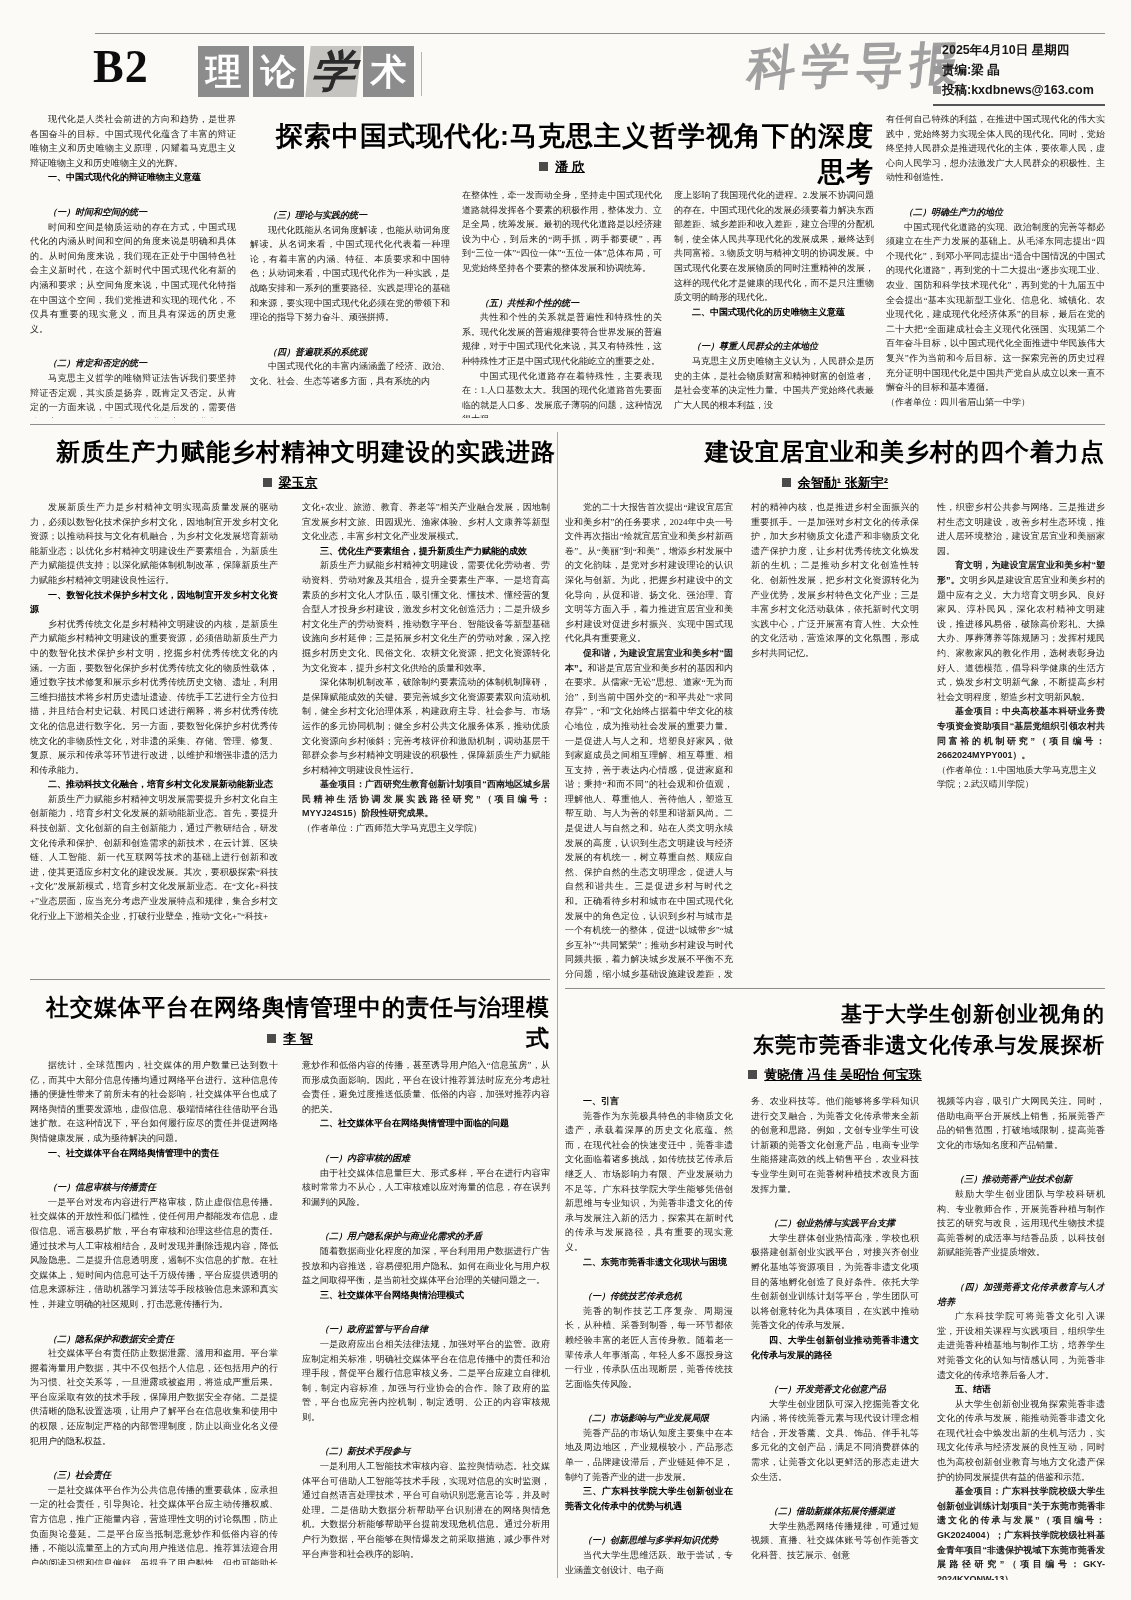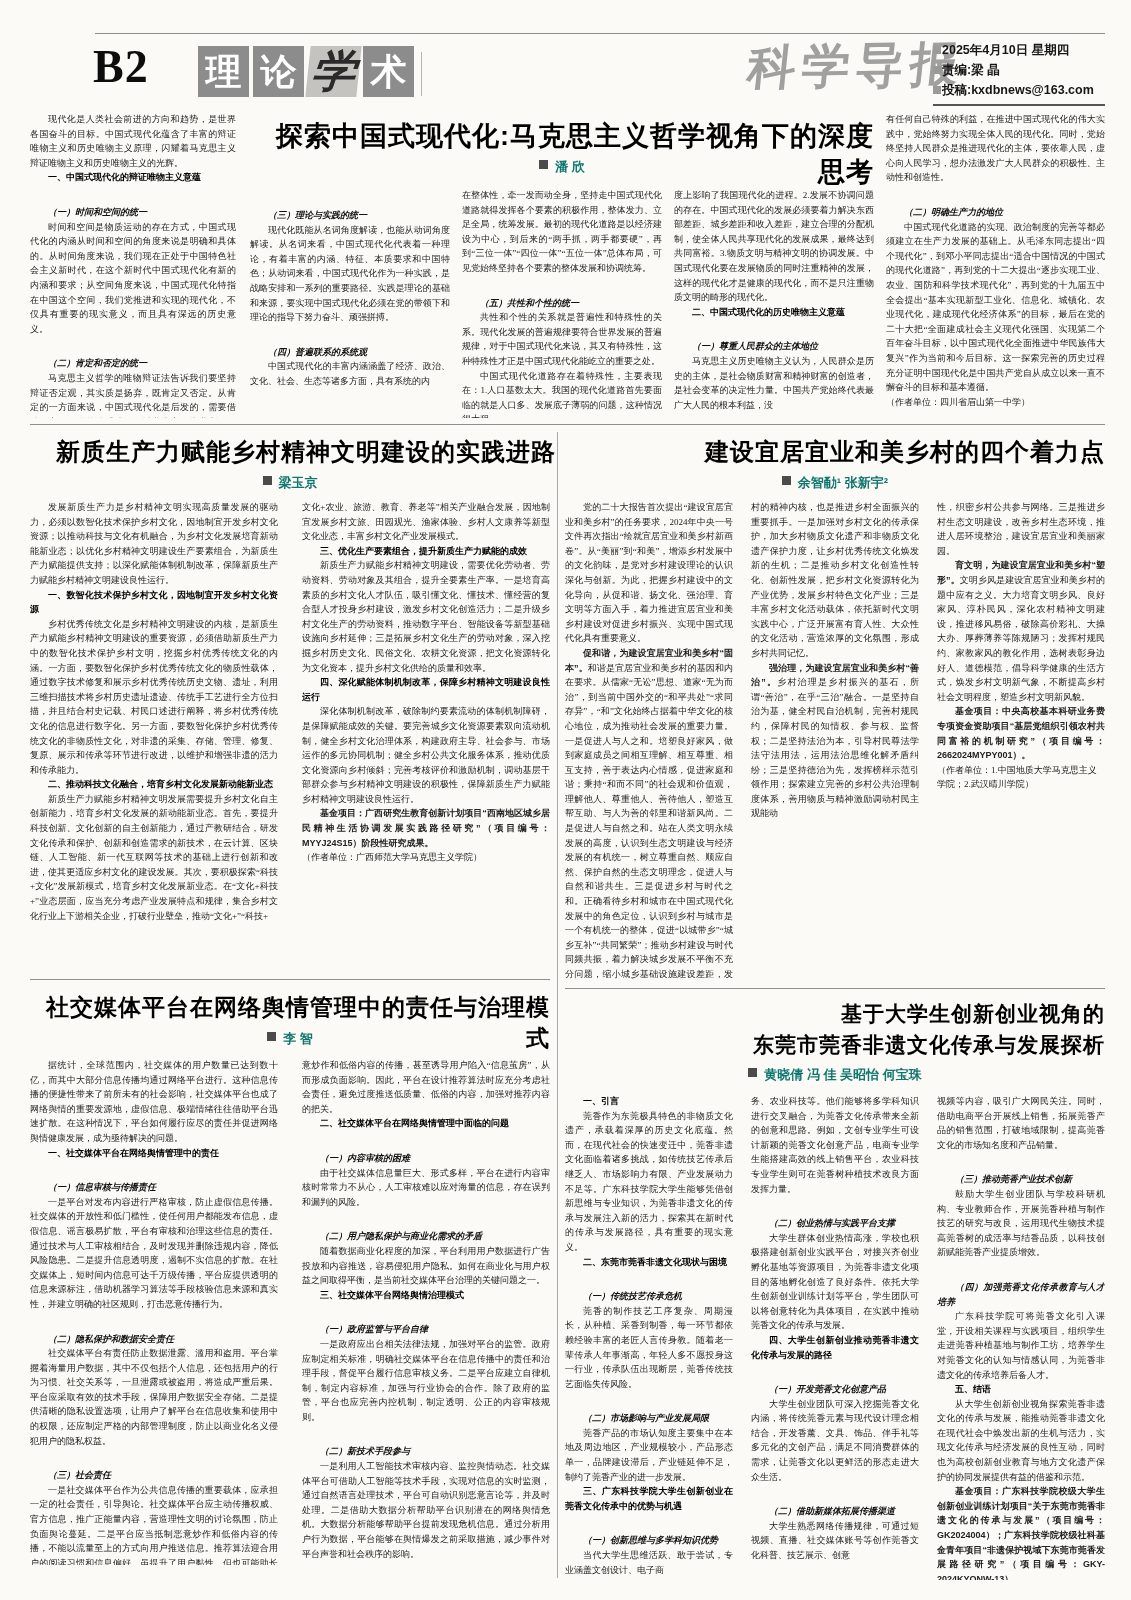--- a/index.html
+++ b/index.html
@@ -15,22 +15,22 @@
   .mast-box.light{background:#c4c3c0;color:#2a2a2a;font-family:"Liberation Serif",serif;
             font-style:italic;transform:skewX(-6deg);font-size:44px;}
   .paper-logo{font:700 48px/1 "Liberation Serif",serif;color:#a0a0a0;letter-spacing:6px;
             transform:skewX(-7deg) rotate(-1deg);}
   .hdr-info{font:600 12.5px/20px "Liberation Sans",sans-serif;color:#161616;}
   .hdr-row{display:flex;align-items:center;gap:1px;white-space:nowrap;}
   .sq{display:inline-block;width:8px;height:8px;background:#9a9a9a;flex:none;}
   
   .headline{position:absolute;text-align:right;font-family:"Liberation Sans",sans-serif;
             font-weight:700;color:#000;letter-spacing:1px;}
-  .byline{position:absolute;display:flex;align-items:flex-start;justify-content:center;gap:7px;
-          font:700 13px/1 "Liberation Sans",sans-serif;color:#0f766e;}
+  .byline{position:absolute;display:flex;align-items:center;justify-content:center;gap:7px;
+          font:700 13px/1 "Liberation Sans",sans-serif;color:#000000;text-decoration:underline;}
   .byline .bsq{width:9px;height:9px;background:#4b4b4b;}
   
   .col{position:absolute;overflow:hidden;font:9px/14.6px "Liberation Serif",serif;color:#222;}
   .para{margin:0;text-indent:2em;text-align:justify;}
   .para.cont{text-indent:0;}
   .para.h{font-weight:700;font-family:"Liberation Sans",sans-serif;color:#000;}
   .para.k{font-style:italic;font-weight:600;color:#111;margin-top:20px;}
   .para.fund{font-weight:700;font-family:"Liberation Sans",sans-serif;}
   .para.end{text-align:left;text-indent:0;}
   .para b{font-style:normal;font-weight:700;font-family:"Liberation Sans",sans-serif;}
@@ -122,21 +122,20 @@
       <div class="para p">发展新质生产力是乡村精神文明实现高质量发展的驱动力，必须以数智化技术保护乡村文化，因地制宜开发乡村文化资源；以推动科技与文化有机融合，为乡村文化发展培育新动能新业态；以优化乡村精神文明建设生产要素组合，为新质生产力赋能提供支持；以深化赋能体制机制改革，保障新质生产力赋能乡村精神文明建设良性运行。</div>
       <div class="para h">一、数智化技术保护乡村文化，因地制宜开发乡村文化资源</div>
       <div class="para p">乡村优秀传统文化是乡村精神文明建设的内核，是新质生产力赋能乡村精神文明建设的重要资源，必须借助新质生产力中的数智化技术保护乡村文明，挖掘乡村优秀传统文化的内涵。一方面，要数智化保护乡村优秀传统文化的物质性载体，通过数字技术修复和展示乡村优秀传统历史文物、遗址，利用三维扫描技术将乡村历史遗址遗迹、传统手工艺进行全方位扫描，并且结合村史记载、村民口述进行阐释，将乡村优秀传统文化的信息进行数字化。另一方面，要数智化保护乡村优秀传统文化的非物质性文化，对非遗的采集、存储、管理、修复、复原、展示和传承等环节进行改进，以维护和增强非遗的活力和传承能力。</div>
       <div class="para h">二、推动科技文化融合，培育乡村文化发展新动能新业态</div>
       <div class="para p">新质生产力赋能乡村精神文明发展需要提升乡村文化自主创新能力，培育乡村文化发展的新动能新业态。首先，要提升科技创新、文化创新的自主创新能力，通过产教研结合，研发文化传承和保护、创新和创造需求的新技术，在云计算、区块链、人工智能、新一代互联网等技术的基础上进行创新和改进，使其更适应乡村文化的建设发展。其次，要积极探索“科技+文化”发展新模式，培育乡村文化发展新业态。在“文化+科技+”业态层面，应当充分考虑产业发展特点和规律，集合乡村文化行业上下游相关企业，打破行业壁垒，推动“文化+”“科技+</div>
     </div>
   <div class="col" style="left:302px;top:500px;width:248px;height:472px">
       <div class="para cont">文化+农业、旅游、教育、养老等”相关产业融合发展，因地制宜发展乡村文旅、田园观光、渔家体验、乡村人文康养等新型文化业态，丰富乡村文化产业发展模式。</div>
       <div class="para h">三、优化生产要素组合，提升新质生产力赋能的成效</div>
       <div class="para p">新质生产力赋能乡村精神文明建设，需要优化劳动者、劳动资料、劳动对象及其组合，提升全要素生产率。一是培育高素质的乡村文化人才队伍，吸引懂文化、懂技术、懂经营的复合型人才投身乡村建设，激发乡村文化创造活力；二是升级乡村文化生产的劳动资料，推动数字平台、智能设备等新型基础设施向乡村延伸；三是拓展乡村文化生产的劳动对象，深入挖掘乡村历史文化、民俗文化、农耕文化资源，把文化资源转化为文化资本，提升乡村文化供给的质量和效率。</div>
-      <div class="para h">四、深化赋能体制机制改革，保障乡村精神文明建设良性运行</div>
       <div class="para p">深化体制机制改革，破除制约要素流动的体制机制障碍，是保障赋能成效的关键。要完善城乡文化资源要素双向流动机制，健全乡村文化治理体系，构建政府主导、社会参与、市场运作的多元协同机制；健全乡村公共文化服务体系，推动优质文化资源向乡村倾斜；完善考核评价和激励机制，调动基层干部群众参与乡村精神文明建设的积极性，保障新质生产力赋能乡村精神文明建设良性运行。</div>
       <div class="para fund">基金项目：广西研究生教育创新计划项目“西南地区城乡居民精神生活协调发展实践路径研究”（项目编号：MYYJ24S15）阶段性研究成果。</div>
       <div class="para end">（作者单位：广西师范大学马克思主义学院）</div>
     </div>
 
   <div class="rule" style="left:30px;top:979px;width:520px;height:1px"></div>
 
   <div class="headline" style="left:30px;top:992px;width:520px;font-size:23px">社交媒体平台在网络舆情管理中的责任与治理模式</div>
   <div class="byline" style="left:30px;top:1032px;width:520px">
     <span class="bsq"></span>
@@ -172,21 +171,20 @@
   <div class="byline" style="left:565px;top:476px;width:540px">
     <span class="bsq"></span>
     <span>余智勈¹ 张新宇²</span>
   </div>
   <div class="col" style="left:565px;top:500px;width:168px;height:482px">
       <div class="para p">党的二十大报告首次提出“建设宜居宜业和美乡村”的任务要求，2024年中央一号文件再次指出“绘就宜居宜业和美乡村新画卷”。从“美丽”到“和美”，增添乡村发展中的文化韵味，是党对乡村建设理论的认识深化与创新。为此，把握乡村建设中的文化导向，从促和谐、扬文化、强治理、育文明等方面入手，着力推进宜居宜业和美乡村建设对促进乡村振兴、实现中国式现代化具有重要意义。</div>
       <div class="para p"><b>促和谐，为建设宜居宜业和美乡村“固本”。</b>和谐是宜居宜业和美乡村的基因和内在要求。从儒家“无讼”思想、道家“无为而治”，到当前中国外交的“和平共处”“求同存异”，“和”文化始终占据着中华文化的核心地位，成为推动社会发展的重要力量。一是促进人与人之和。培塑良好家风，做到家庭成员之间相互理解、相互尊重、相互支持，善于表达内心情感，促进家庭和谐；秉持“和而不同”的社会观和价值观，理解他人、尊重他人、善待他人，塑造互帮互助、与人为善的邻里和谐新风尚。二是促进人与自然之和。站在人类文明永续发展的高度，认识到生态文明建设与经济发展的有机统一，树立尊重自然、顺应自然、保护自然的生态文明理念，促进人与自然和谐共生。三是促进乡村与时代之和。正确看待乡村和城市在中国式现代化发展中的角色定位，认识到乡村与城市是一个有机统一的整体，促进“以城带乡”“城乡互补”“共同繁荣”；推动乡村建设与时代同频共振，着力解决城乡发展不平衡不充分问题，缩小城乡基础设施建设差距，发展现代产业体系，使乡村具备现代生活条件，同时要保留乡村本土文化和习性，以传统文化与现代文明的交相辉映助力乡村振兴。</div>
     </div>
   <div class="col" style="left:751px;top:500px;width:168px;height:482px">
       <div class="para cont">村的精神内核，也是推进乡村全面振兴的重要抓手。一是加强对乡村文化的传承保护，加大乡村物质文化遗产和非物质文化遗产保护力度，让乡村优秀传统文化焕发新的生机；二是推动乡村文化创造性转化、创新性发展，把乡村文化资源转化为产业优势，发展乡村特色文化产业；三是丰富乡村文化活动载体，依托新时代文明实践中心，广泛开展富有育人性、大众性的文化活动，营造浓厚的文化氛围，形成乡村共同记忆。</div>
-      <div class="para p"><b>强治理，为建设宜居宜业和美乡村“善治”。</b>乡村治理是乡村振兴的基石，所谓“善治”，在乎“三治”融合。一是坚持自治为基，健全村民自治机制，完善村规民约，保障村民的知情权、参与权、监督权；二是坚持法治为本，引导村民尊法学法守法用法，运用法治思维化解矛盾纠纷；三是坚持德治为先，发挥榜样示范引领作用；探索建立完善的乡村公共治理制度体系，善用物质与精神激励调动村民主观能动</div>
     </div>
   <div class="col" style="left:937px;top:500px;width:168px;height:482px">
       <div class="para cont">性，织密乡村公共参与网络。三是推进乡村生态文明建设，改善乡村生态环境，推进人居环境整治，建设宜居宜业和美丽家园。</div>
       <div class="para p"><b>育文明，为建设宜居宜业和美乡村“塑形”。</b>文明乡风是建设宜居宜业和美乡村的题中应有之义。大力培育文明乡风、良好家风、淳朴民风，深化农村精神文明建设，推进移风易俗，破除高价彩礼、大操大办、厚葬薄养等陈规陋习；发挥村规民约、家教家风的教化作用，选树表彰身边好人、道德模范，倡导科学健康的生活方式，焕发乡村文明新气象，不断提高乡村社会文明程度，塑造乡村文明新风貌。</div>
       <div class="para fund">基金项目：中央高校基本科研业务费专项资金资助项目“基层党组织引领农村共同富裕的机制研究”（项目编号：2662024MYPY001）。</div>
       <div class="para end">（作者单位：1.中国地质大学马克思主义学院；2.武汉晴川学院）</div>
     </div>
 
   <div class="rule" style="left:565px;top:988px;width:540px;height:1px"></div>
 

